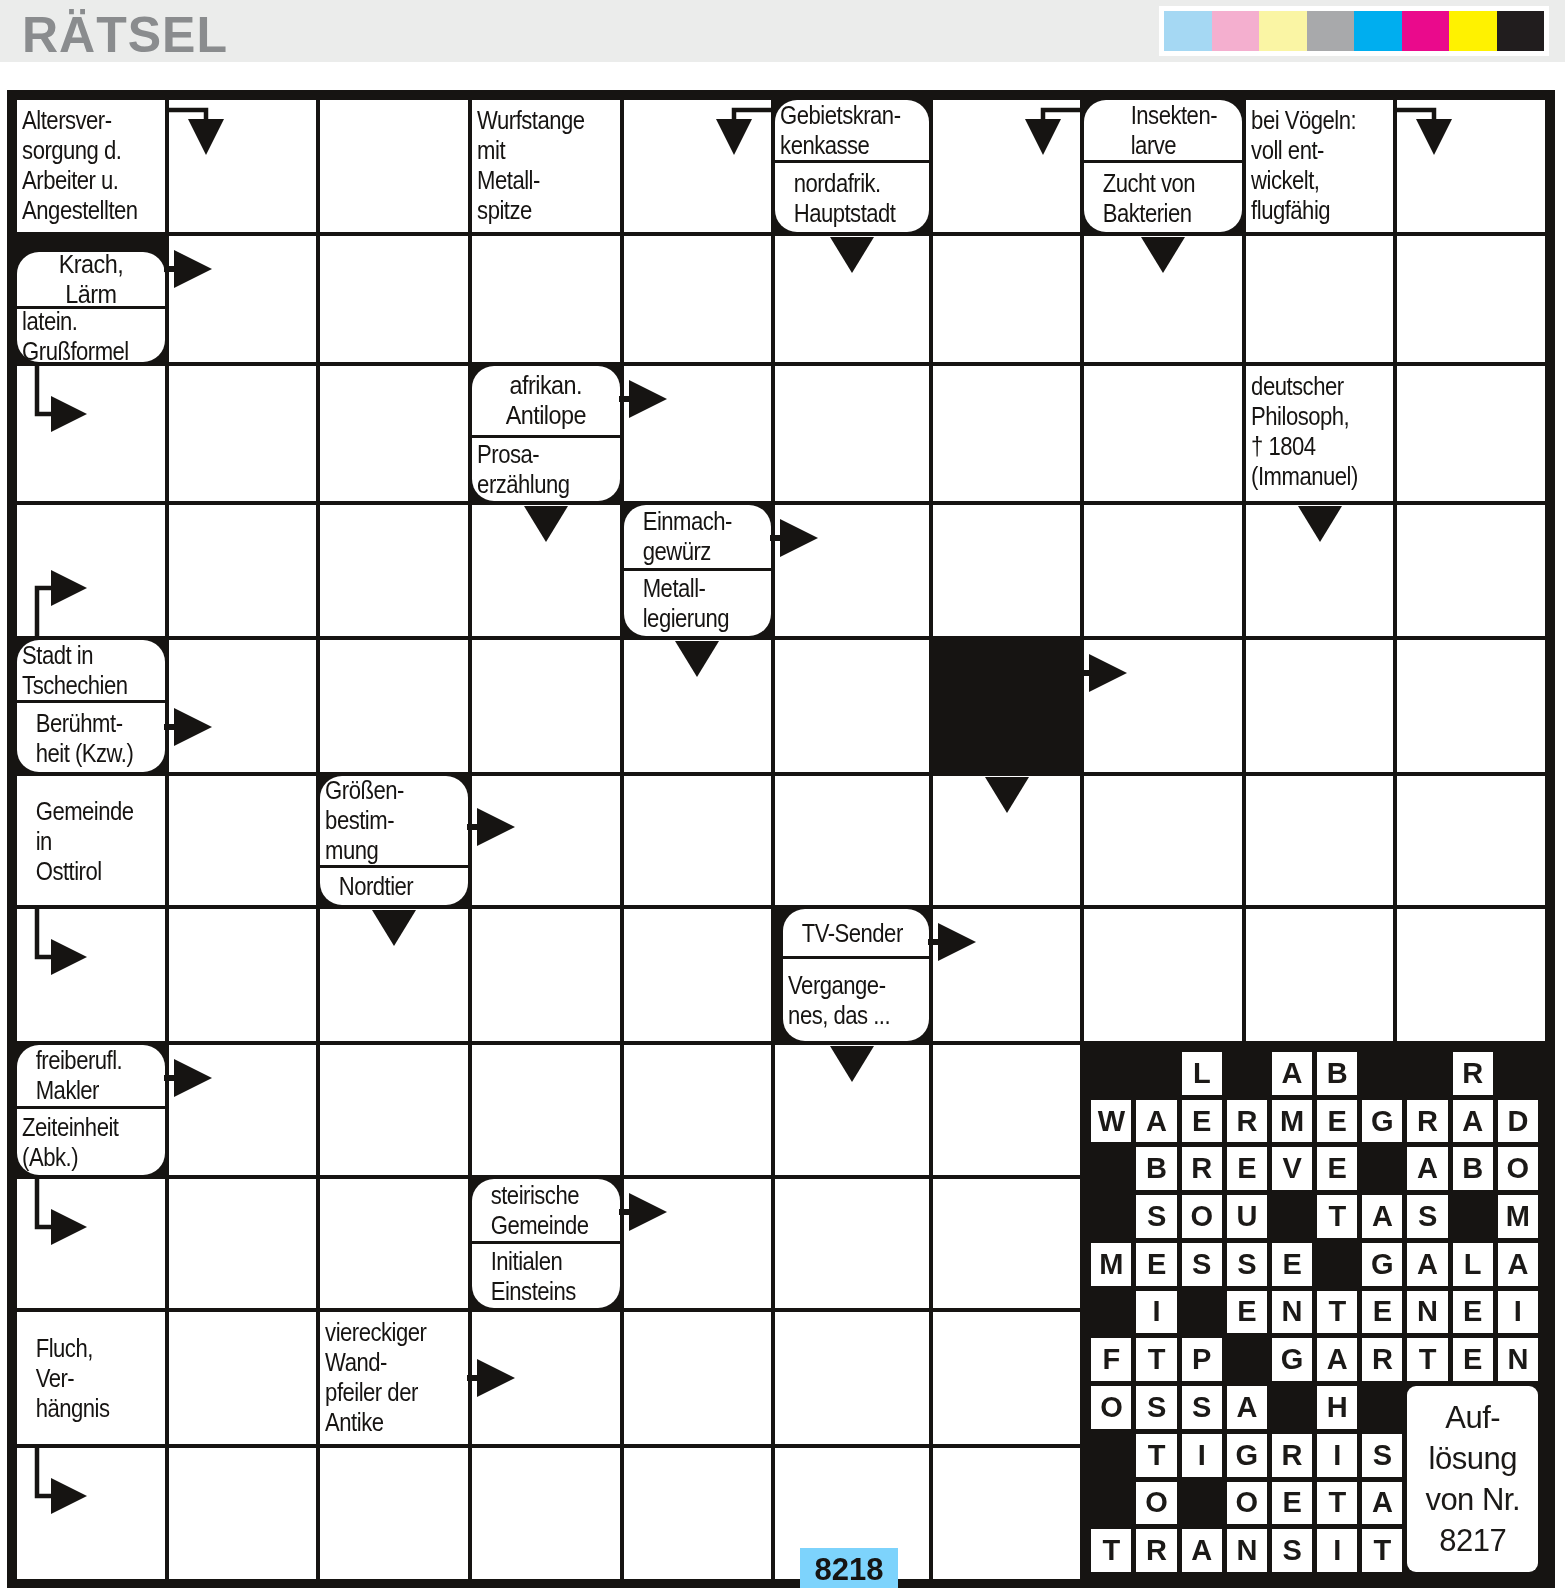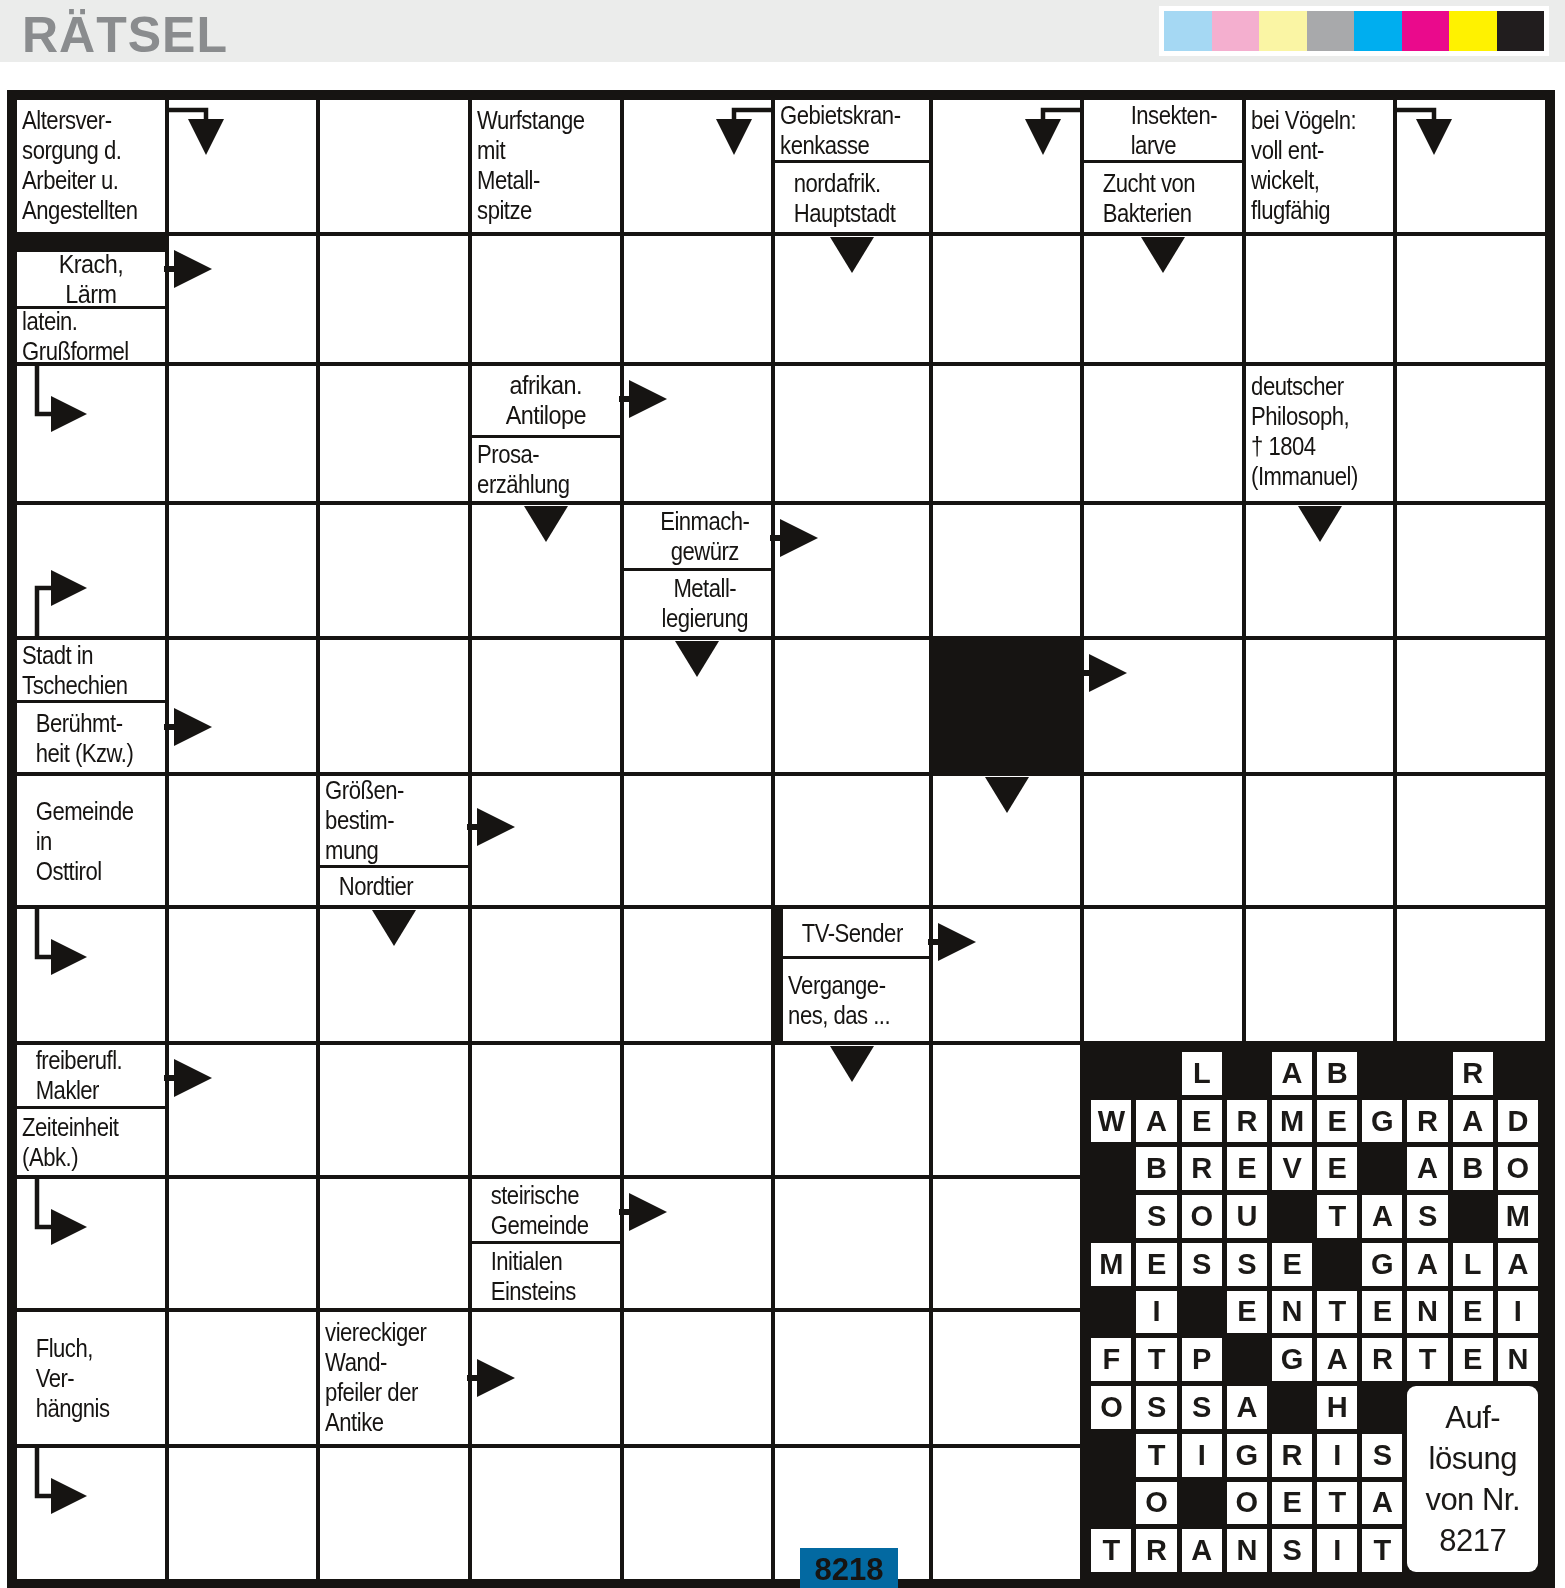--- a/index.html
+++ b/index.html
@@ -17,21 +17,21 @@
   .sw { flex:1; }
   
   .grid { position:absolute; left:7px; top:90px; width:1548px;
           border:10px solid #161412; background:#161412;
           display:grid; grid-template-columns:repeat(10,1fr);
           grid-template-rows:132px 126px 135px 131px 132px 129px 132px 130px 129px 132px 131px;
           gap:4px; }
   .cell { background:#fff; position:relative; }
   .clue-full { display:flex; flex-direction:column; justify-content:flex-start; padding-top:3px; }
   .clue-full.vc { justify-content:center; padding-top:0; }
-  .split { display:flex; flex-direction:column; }
+  .split { display:flex; flex-direction:column;border-radius:22px; }
   .half { position:relative; display:flex; flex-direction:column; justify-content:center; overflow:hidden; }
   .half-top { border-bottom:3px solid #161412; }
   .half-bot { flex:1; }
   .ct { font-size:26px; line-height:30px; letter-spacing:-0.6px; color:#161412;
         width:118%; transform:scaleX(0.85); transform-origin:0 50%; padding:2px 6px; }
   .ind > .ct { padding-left:22px; }
   .center > .ct { text-align:center; width:100%; transform:scaleX(0.9); transform-origin:50% 50%; }
   
   .arrow { position:absolute; line-height:0; z-index:3; }
   .arrow svg polygon, .arrow svg rect { fill:#161412; }
@@ -47,21 +47,21 @@
   .solution { grid-area:8 / 8 / 12 / 11; background:#161412; display:grid;
               grid-template-columns:repeat(10,1fr); grid-template-rows:repeat(11,1fr);
               gap:5px; padding:7px; }
   .sol-cell { background:#fff; display:flex; align-items:center; justify-content:center;
               font-weight:bold; font-size:29px; color:#1b1917; }
   .sol-black { background:transparent; }
   .sol-caption { grid-area:8 / 8 / 12 / 11; background:#fff; border-radius:9px;
                  display:flex; flex-direction:column; align-items:center; justify-content:center;
                  font-size:31px; line-height:41px; letter-spacing:-0.5px; color:#1b1917; }
   
-  .pnum { position:absolute; left:800px; top:1548px; width:98px; height:41px; background:#0369a1;
+  .pnum { position:absolute; left:800px; top:1548px; width:98px; height:41px; background:#7dd3fc;
           display:flex; align-items:flex-end; justify-content:center; padding-bottom:1px;
           font-size:31px; font-weight:bold; color:#161412; z-index:4; }
 </style>
 </head>
 <body>
 
 <div class="band">
   <div class="title">RÄTSEL</div>
   <div class="cbar">
       <div class="sw" style="background: rgb(165, 216, 243);"></div>
@@ -235,21 +235,21 @@
           <polygon points="26,7 26,43 62,25"></polygon>
         </svg></span>
     </div>
     <div class="cell" style="grid-area: 4 / 2;"></div>
     <div class="cell" style="grid-area: 4 / 3;"></div>
     <div class="cell" style="grid-area: 4 / 4;">
       <span class="arrow ar-d"><svg width="46" height="38" viewBox="0 0 46 38">
           <polygon points="1,1 45,1 23,37"></polygon>
         </svg></span>
     </div>
-    <div class="cell split" style="grid-area: 4 / 5; text-align: center;">
+    <div class="cell split" style="grid-area: 4 / 5;">
       <div class="half half-top ind" style="flex: 0 0 50%;">
         <div class="ct">
           <div>Einmach-</div>
           <div>gewürz</div>
         </div>
       </div>
       <div class="half half-bot ind">
         <div class="ct">
           <div>Metall-</div>
           <div>legierung</div>

